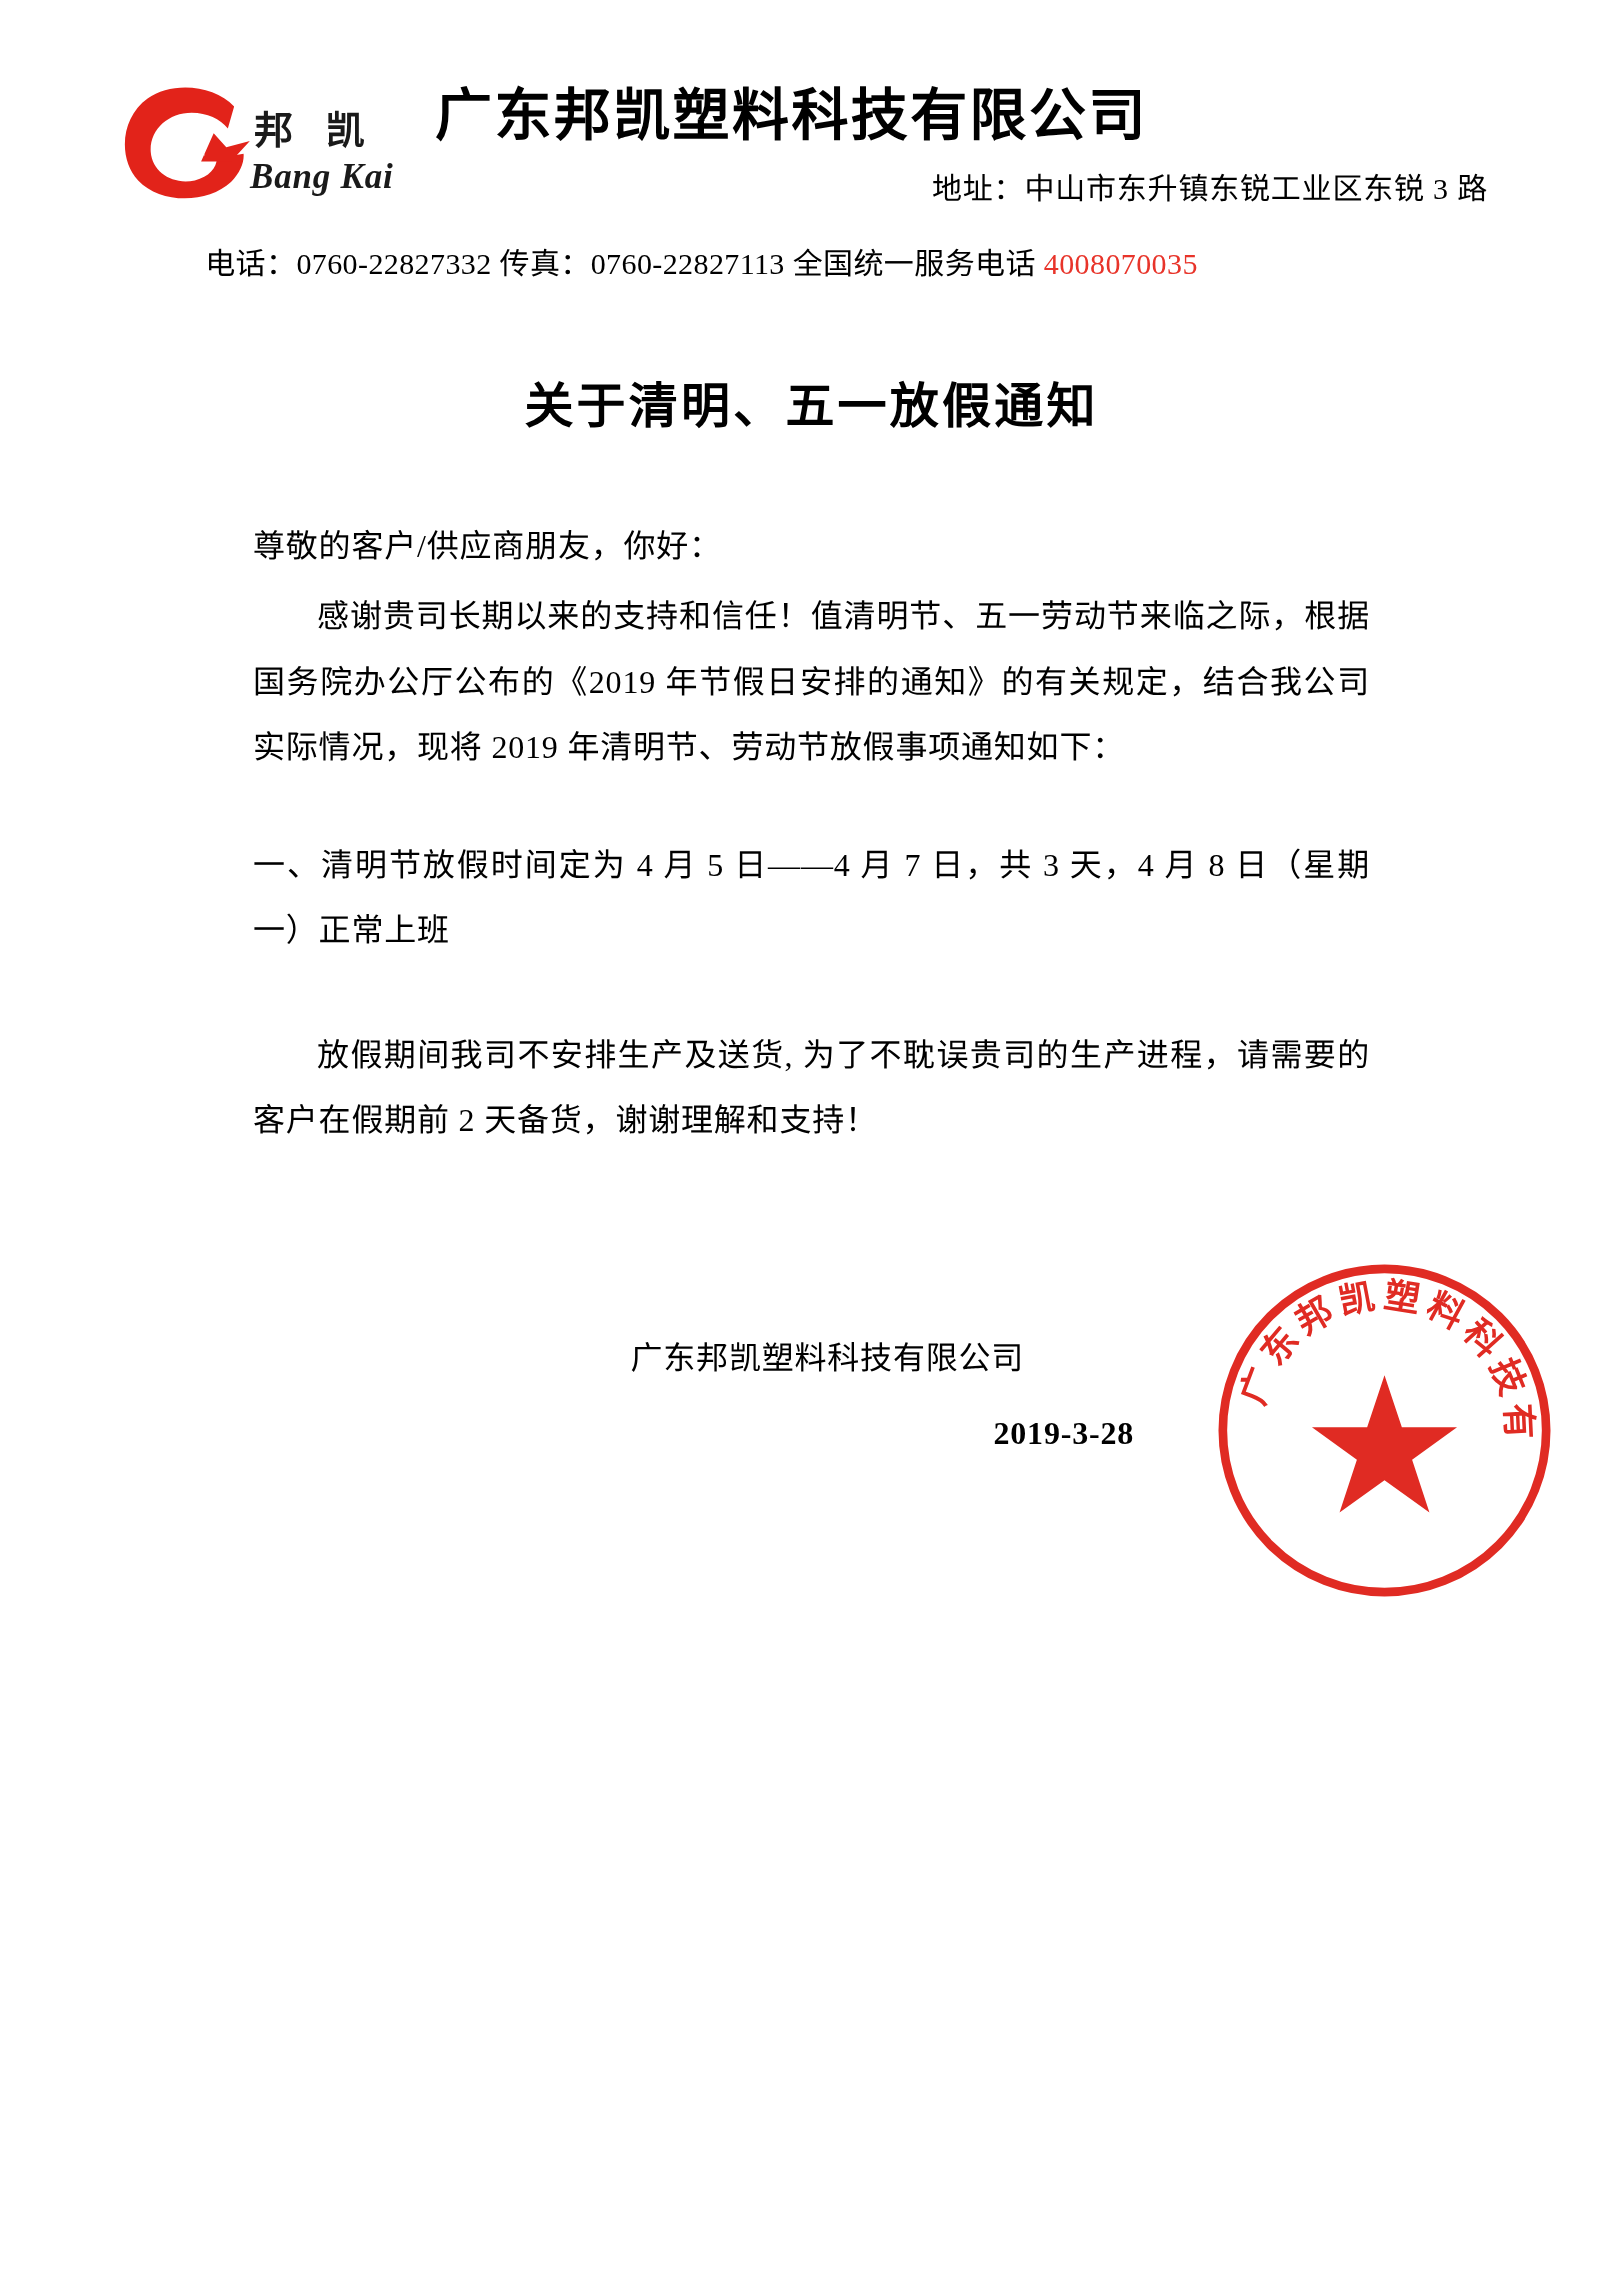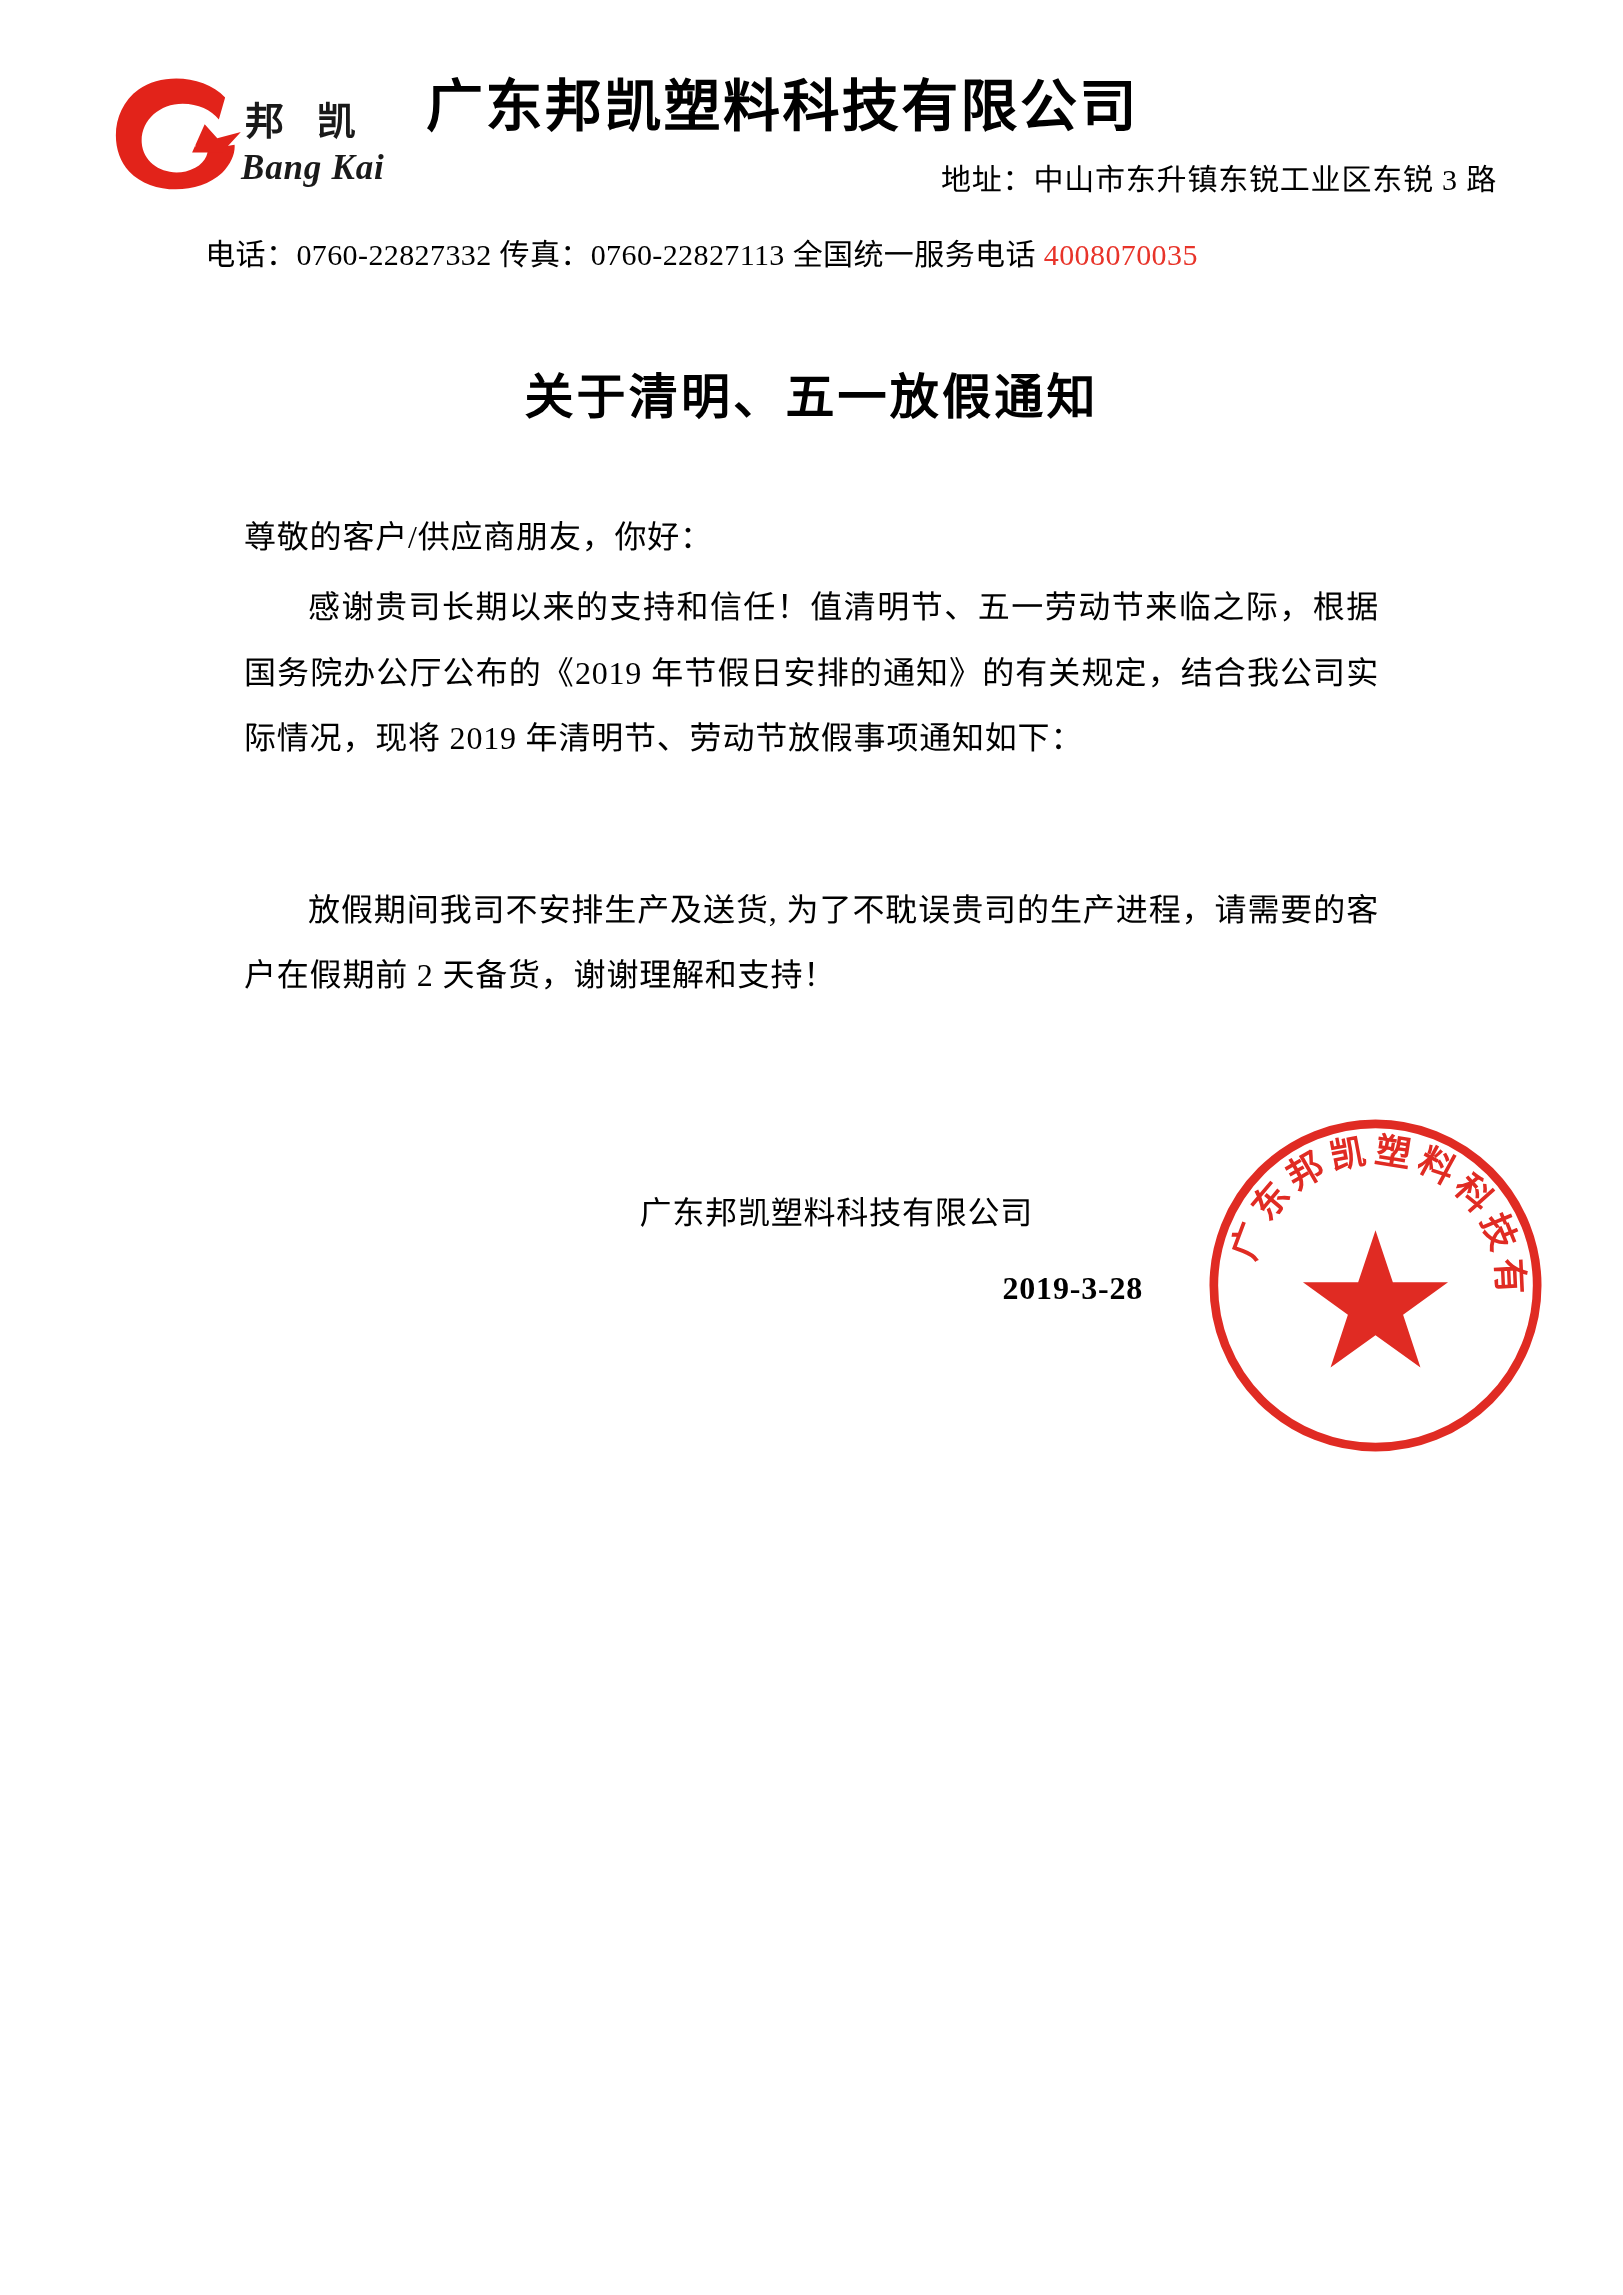--- a/index.html
+++ b/index.html
@@ -14,21 +14,21 @@
     color: #000000;
     position: relative;
     overflow: hidden;
   }
 
   .page {
     position: relative;
     width: 1623px;
     height: 1825px;
     box-sizing: border-box;
-    padding: 8px;
+    padding: 17px;
   }
 
   
   .letterhead {
     position: relative;
     padding: 61px 118px 0 87px;
   }
   .lh-top {
     display: flex;
     align-items: flex-start;
@@ -206,20 +206,21 @@
   </div>
 
   <div class="doc-title">关于清明、五一放假通知</div>
 
   <div class="body-wrap">
     <p class="p">尊敬的客户/供应商朋友，你好：</p>
     <p class="p indent">感谢贵司长期以来的支持和信任！值清明节、五一劳动节来临之际，根据国务院办公厅公布的《2019 年节假日安排的通知》的有关规定，结合我公司实际情况，现将 2019 年清明节、劳动节放假事项通知如下：</p>
 
     <div class="gap-lg"></div>
 
+    <p class="p">一、清明节放假时间定为 4 月 5 日——4 月 7 日，共 3 天，4 月 8 日（星期一）正常上班</p>
 
     <div class="gap-md"></div>
 
 
     <div class="gap-md"></div>
 
     <p class="p indent">放假期间我司不安排生产及送货, 为了不耽误贵司的生产进程，请需要的客户在假期前 2 天备货，谢谢理解和支持！</p>
 
     <div class="sign-area">
 

